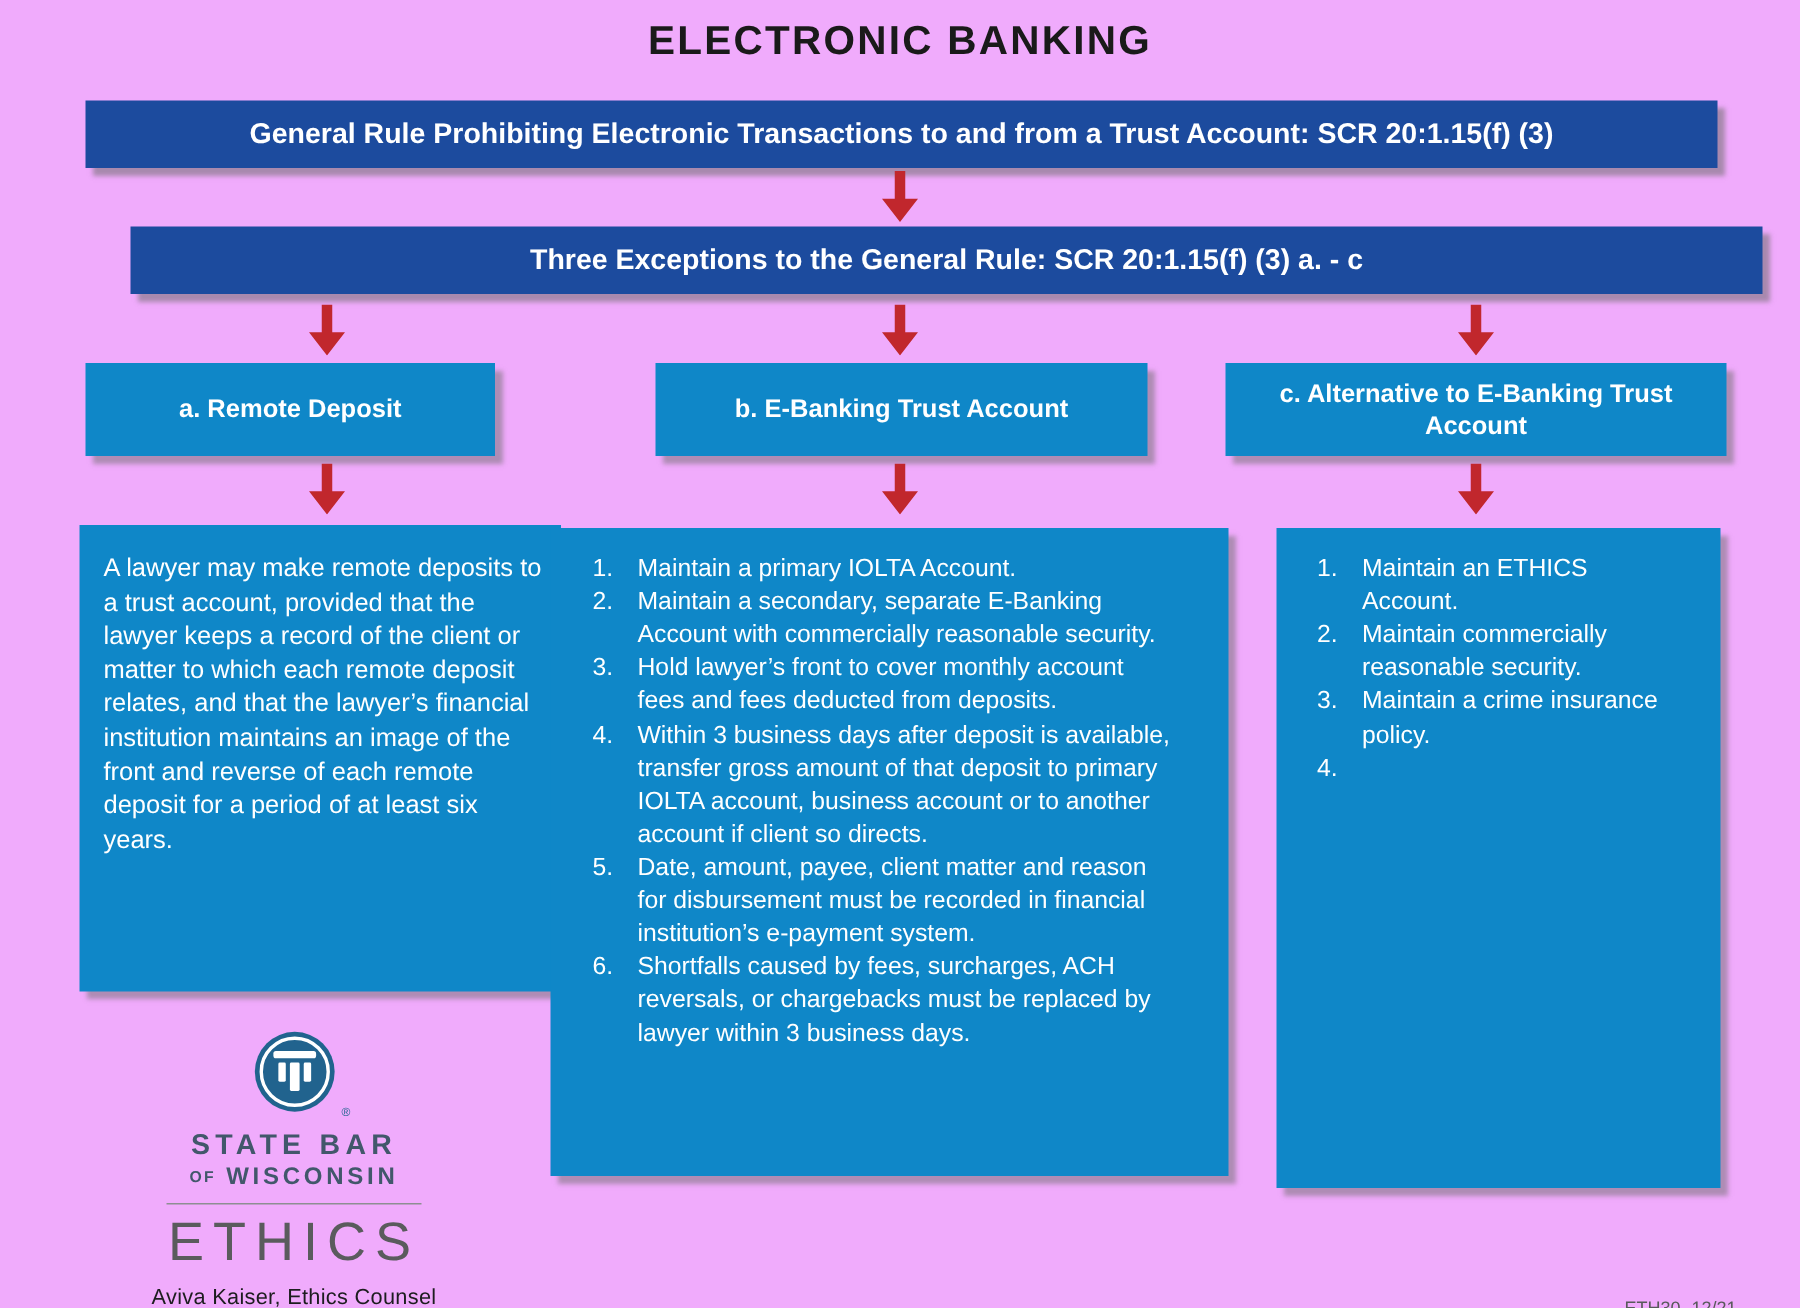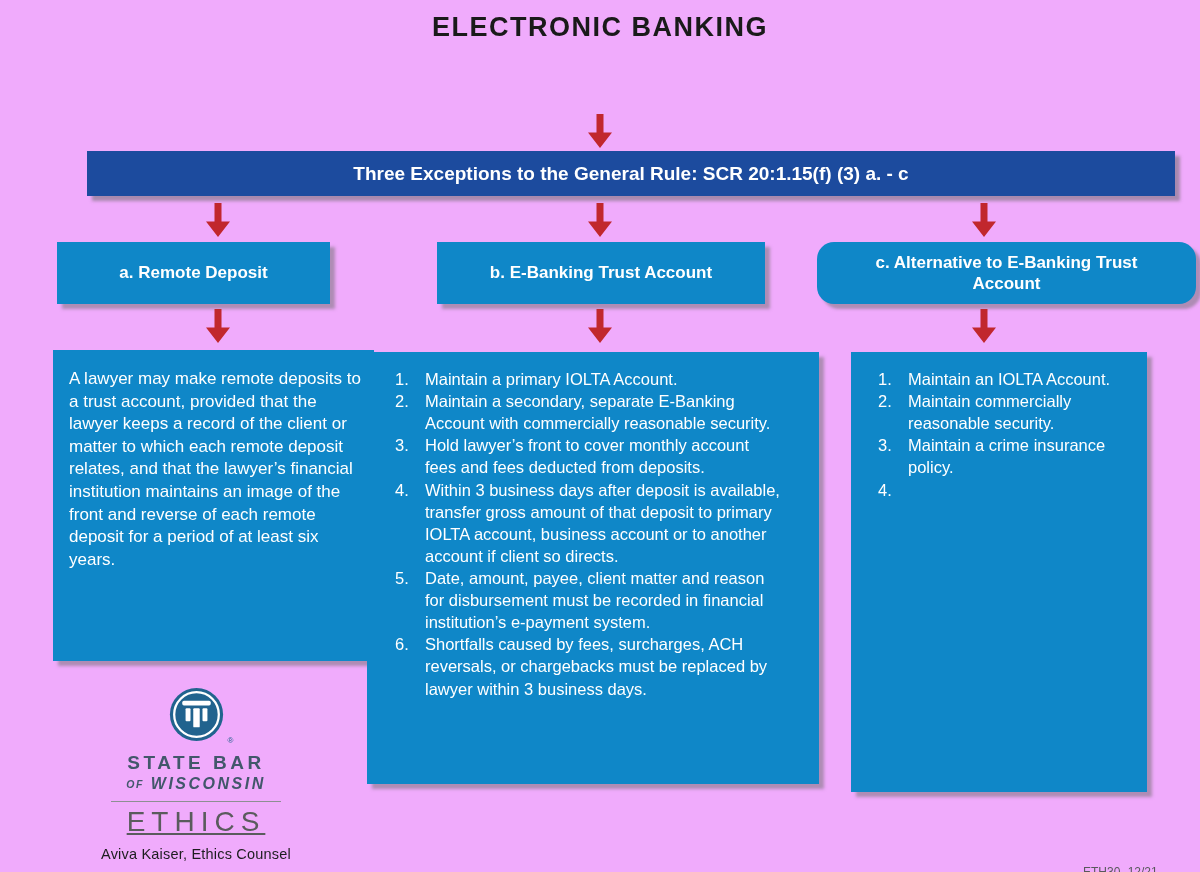--- a/index.html
+++ b/index.html
@@ -56,21 +56,21 @@
     font-size: 17px;
     font-weight: bold;
     display: flex;
     align-items: center;
     justify-content: center;
     text-align: center;
     line-height: 1.25;
   }
   .hbox-a { left: 57px;  width: 273px; }
   .hbox-b { left: 437px; width: 328px; }
-  .hbox-c { left: 817px; width: 379px; border-radius: 17px; }
+  .hbox-c { left: 817px; width: 334px; }
   .hbox-c .hdr-text { max-width: 262px; }
   .bbox {
     position: absolute;
     background: var(--box-blue, #0f87c8);
     box-shadow: 5px 5px 3px rgba(110,110,110,0.5);
     color: #ffffff;
     box-sizing: border-box;
   }
   .bbox-a {
     left: 53px; top: 350px; width: 321px; height: 311px;
@@ -113,34 +113,32 @@
     margin-top: 5px;
     font-size: 19px;
     font-weight: bold;
     letter-spacing: 3.5px;
   }
   .org-line2 {
     font-size: 16px;
     font-weight: bold;
     letter-spacing: 2.5px;
     margin-top: 1px;
-    font-style: italic;
   }
   .org-line2 .of-small { font-size: 10.5px; letter-spacing: 1.5px; vertical-align: 1px; }
   .logo-divider {
     width: 170px;
     margin: 8px auto 4px auto;
     border: 0;
     border-top: 1.5px solid #8d8f92;
   }
   .ethics-wordmark {
-    font-size: 28px;
+    font-size: 36px;
     letter-spacing: 6px;
     color: var(--ethics-gray, #5a5b5d);
-    text-decoration: underline;
   }
   .credit-line {
     margin-top: 8px;
     font-size: 14.5px;
     color: #1d1d1f;
     letter-spacing: 0.2px;
     white-space: nowrap;
   }
   .doc-code {
     position: absolute;
@@ -151,20 +149,21 @@
     margin-top: 44px;
   }
 </style>
 </head>
 <body>
 
 <div class="page">
 
   <div class="page-title">ELECTRONIC BANKING</div>
 
+  <div class="banner banner-1">General Rule Prohibiting Electronic Transactions to and from a Trust Account: SCR 20:1.15(f) (3)</div>
 
   <svg class="arrow a-row1 a-col2" viewBox="0 0 24 34">
       <path d="M8.5 0 h7 v18.5 h8.5 L12 34 L0 18.5 h8.5 Z"></path>
     </svg>
 
   <div class="banner banner-2">Three Exceptions to the General Rule: SCR 20:1.15(f) (3) a. - c</div>
 
   <svg class="arrow a-row2 a-col1" viewBox="0 0 24 34">
       <path d="M8.5 0 h7 v18.5 h8.5 L12 34 L0 18.5 h8.5 Z"></path>
     </svg>
@@ -225,21 +224,21 @@
         <span class="num">6.</span>
         <span class="itm-text">Shortfalls caused by fees, surcharges, ACH reversals, or chargebacks must be replaced by lawyer within 3 business days.</span>
       </div>
       </div>
   </div>
 
   <div class="bbox bbox-c">
     <div class="num-list">
         <div class="num-item">
         <span class="num">1.</span>
-        <span class="itm-text">Maintain an IOLTA Account.</span>
+        <span class="itm-text">Maintain an ETHICS Account.</span>
       </div>
         <div class="num-item">
         <span class="num">2.</span>
         <span class="itm-text">Maintain commercially reasonable security.</span>
       </div>
         <div class="num-item">
         <span class="num">3.</span>
         <span class="itm-text">Maintain a crime insurance policy.</span>
       </div>
         <div class="num-item">

